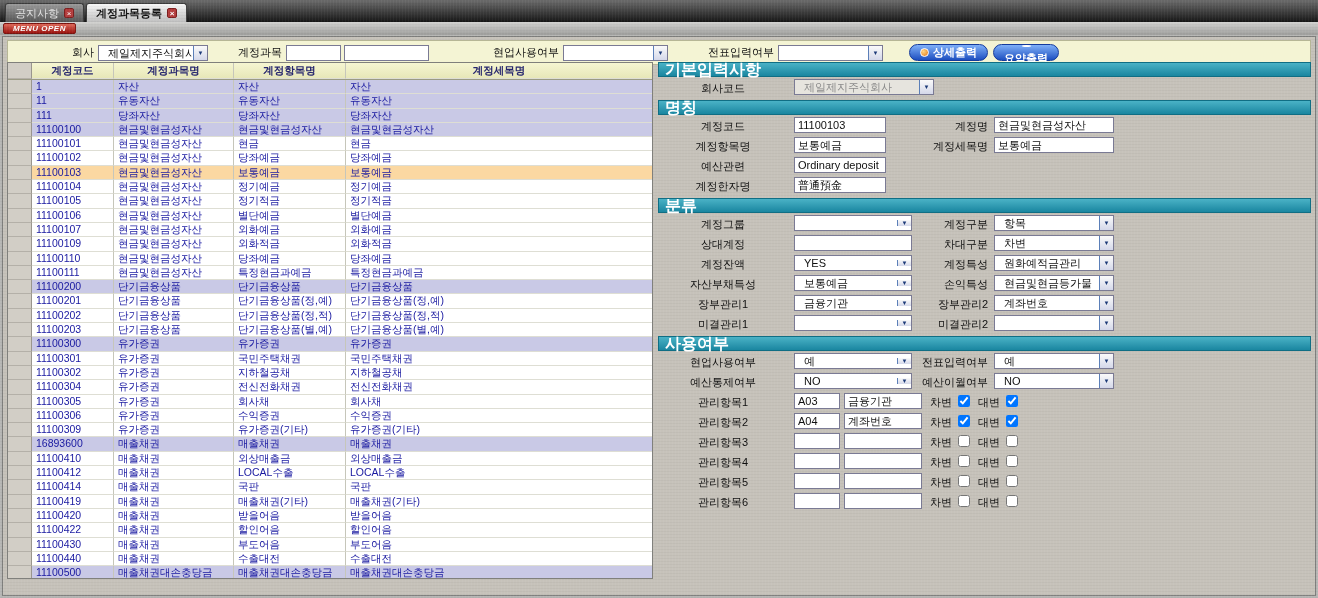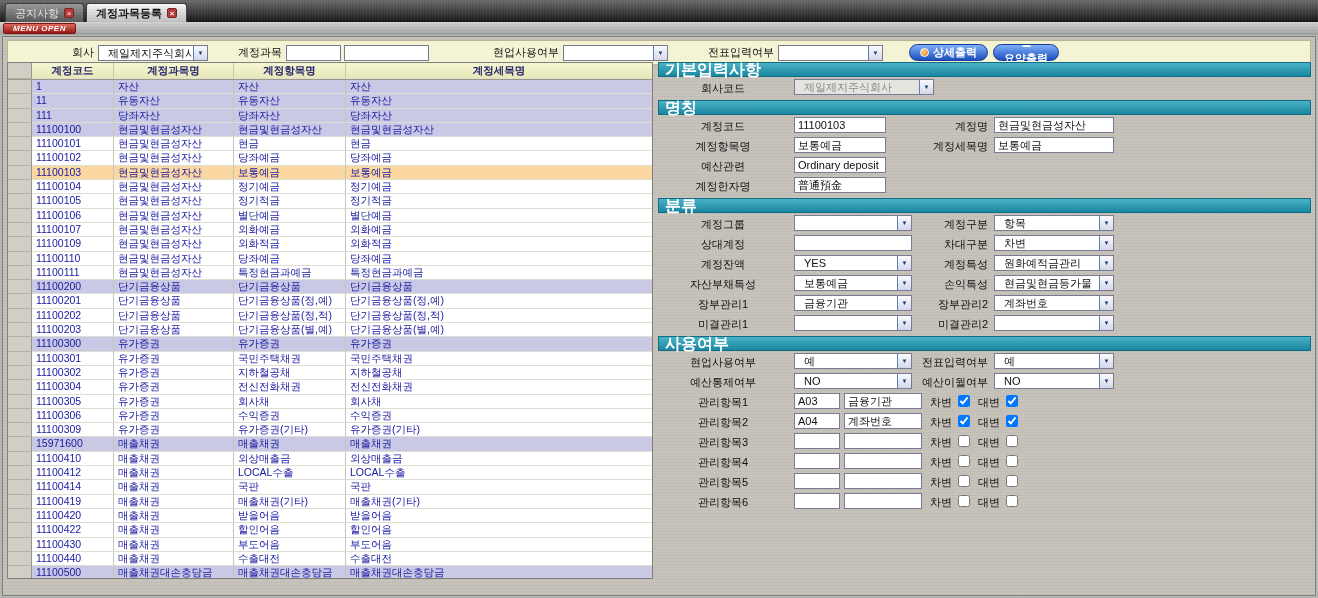--- a/index.html
+++ b/index.html
@@ -34,21 +34,21 @@
   .ml-slip{margin-left:40px;}
   .ml-btn{margin-left:26px;}
   input.txt{height:16px;border:1px solid #7a7a94;background:#fff;font-size:11px;padding:0 3px;font-family:inherit;color:#101010;}
   .w55{width:55px;}.w85{width:85px;margin-left:3px;}
   .combo{display:flex;height:16px;border:1px solid #7a7a94;background:#fff;align-items:stretch;}
   .combo-text{flex:1;padding:0 9px;font-size:11px;line-height:14px;white-space:nowrap;overflow:hidden;color:#101010;border-radius:7px;}
   .combo-arrow{width:14px;background:linear-gradient(#fafafa,#d4d8ea);border-left:1px solid #5b7fb8;
     color:#1c3a78;font-size:6px;display:flex;align-items:center;justify-content:center;}
   .combo.dis{background:#e6e4de;}
   .combo.dis .combo-text{color:#8a8a8a;}
-  .w110{width:110px;}.w105{width:105px;}.w118{width:118px;}.w120{width:120px;}.w140{width:140px;}
+  .w110{width:110px;}.w105{width:105px;}.w118{width:118px;align-items:center;}.w120{width:120px;}.w140{width:140px;}
   .obtn{height:17px;display:flex;align-items:center;gap:4px;padding:0 10px;border-radius:9px;
     background:linear-gradient(#7fb0f8,#1d4fc0);border:1px solid #143a9c;color:#fff;font-size:11px;
     font-weight:bold;font-family:inherit;cursor:default;}
   .obtn + .obtn{margin-left:5px;flex-direction:column;}
   .obtn-icon{width:9px;height:9px;border-radius:50%;background:radial-gradient(circle at 35% 35%,#ffd684,#e07414);border:1px solid #fff;}
   
   .table{position:absolute;top:62px;left:7px;width:646px;bottom:19px;border:1px solid #80807c;
     background:#fff;overflow:hidden;font-size:10.5px;z-index:2;}
   .thead{display:flex;height:17px;background:linear-gradient(#f6f6d2,#e6e6b6);border-bottom:1px solid #9a9a84;
     color:#26266e;font-weight:bold;}
@@ -308,21 +308,21 @@
       </div>
       <div class="trow">
         <div class="tcell c-sel"></div>
         <div class="tcell c-code">11100309</div>
         <div class="tcell c-name">유가증권</div>
         <div class="tcell c-item">유가증권(기타)</div>
         <div class="tcell c-detail">유가증권(기타)</div>
       </div>
       <div class="trow group">
         <div class="tcell c-sel"></div>
-        <div class="tcell c-code">15971600</div>
+        <div class="tcell c-code">16893600</div>
         <div class="tcell c-name">매출채권</div>
         <div class="tcell c-item">매출채권</div>
         <div class="tcell c-detail">매출채권</div>
       </div>
       <div class="trow">
         <div class="tcell c-sel"></div>
         <div class="tcell c-code">11100410</div>
         <div class="tcell c-name">매출채권</div>
         <div class="tcell c-item">외상매출금</div>
         <div class="tcell c-detail">외상매출금</div>

